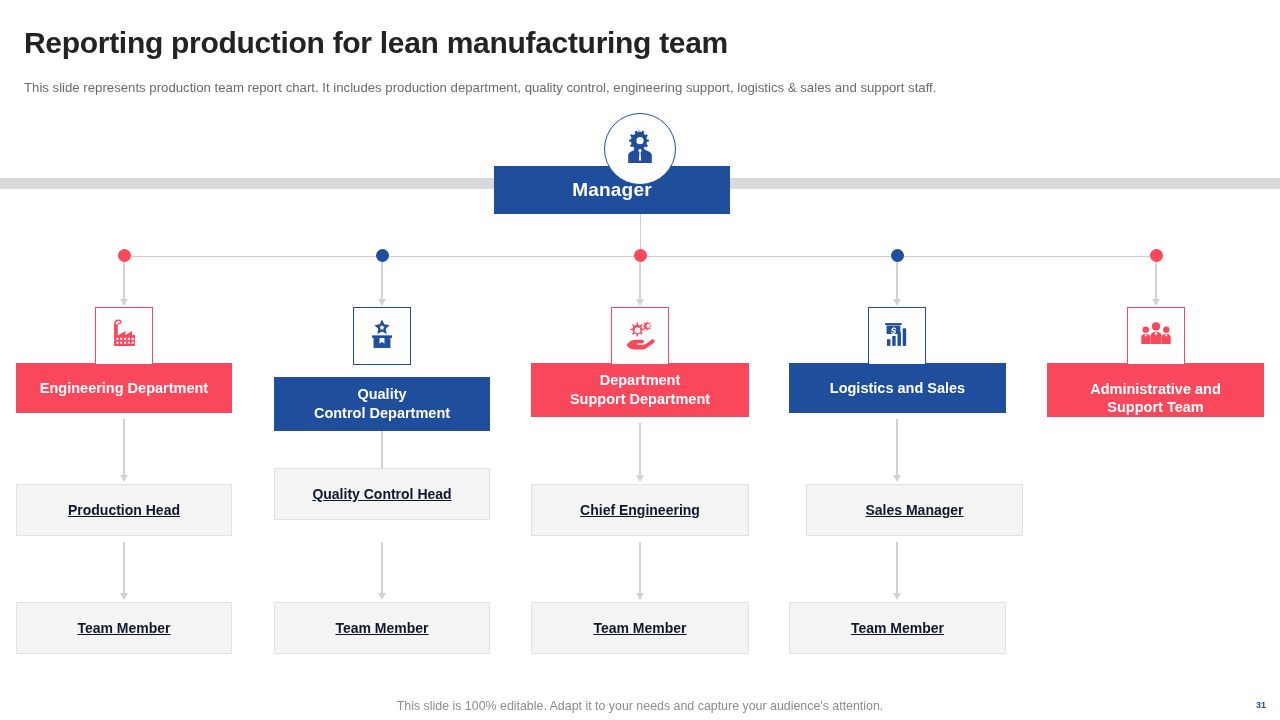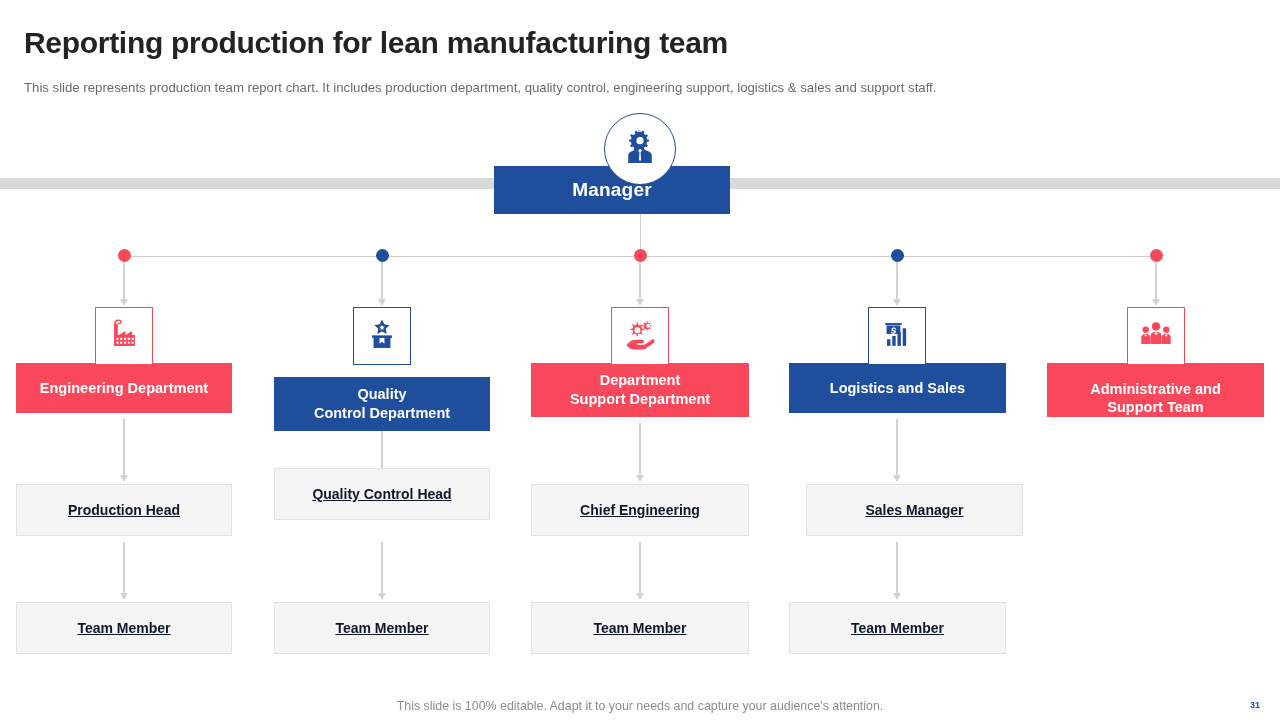--- a/index.html
+++ b/index.html
@@ -85,21 +85,21 @@
     display:flex; align-items:center; justify-content:center; text-align:center;
   }
   .sub-label{ font-size:14px; font-weight:bold; color:#0f172a;text-decoration:underline; }
 
   
   .footer-note{
     position:absolute; left:0; top:699px; width:1280px; text-align:center;
     font-size:12.4px; color:#8c8c8c;
   }
   .page-num{
-    position:absolute; right:20px; top:700px;
+    position:absolute; right:14px; top:700px;
     font-size:9px; color:#1f4e9c; font-weight:bold;
   }
 </style>
 </head>
 <body>
 
 <div class="slide-title">Reporting production for lean manufacturing team</div>
 <div class="slide-subtitle">This slide represents production team report chart. It includes production department, quality control, engineering support, logistics &amp; sales and support staff.</div>
 
 <div class="gray-band"></div>

